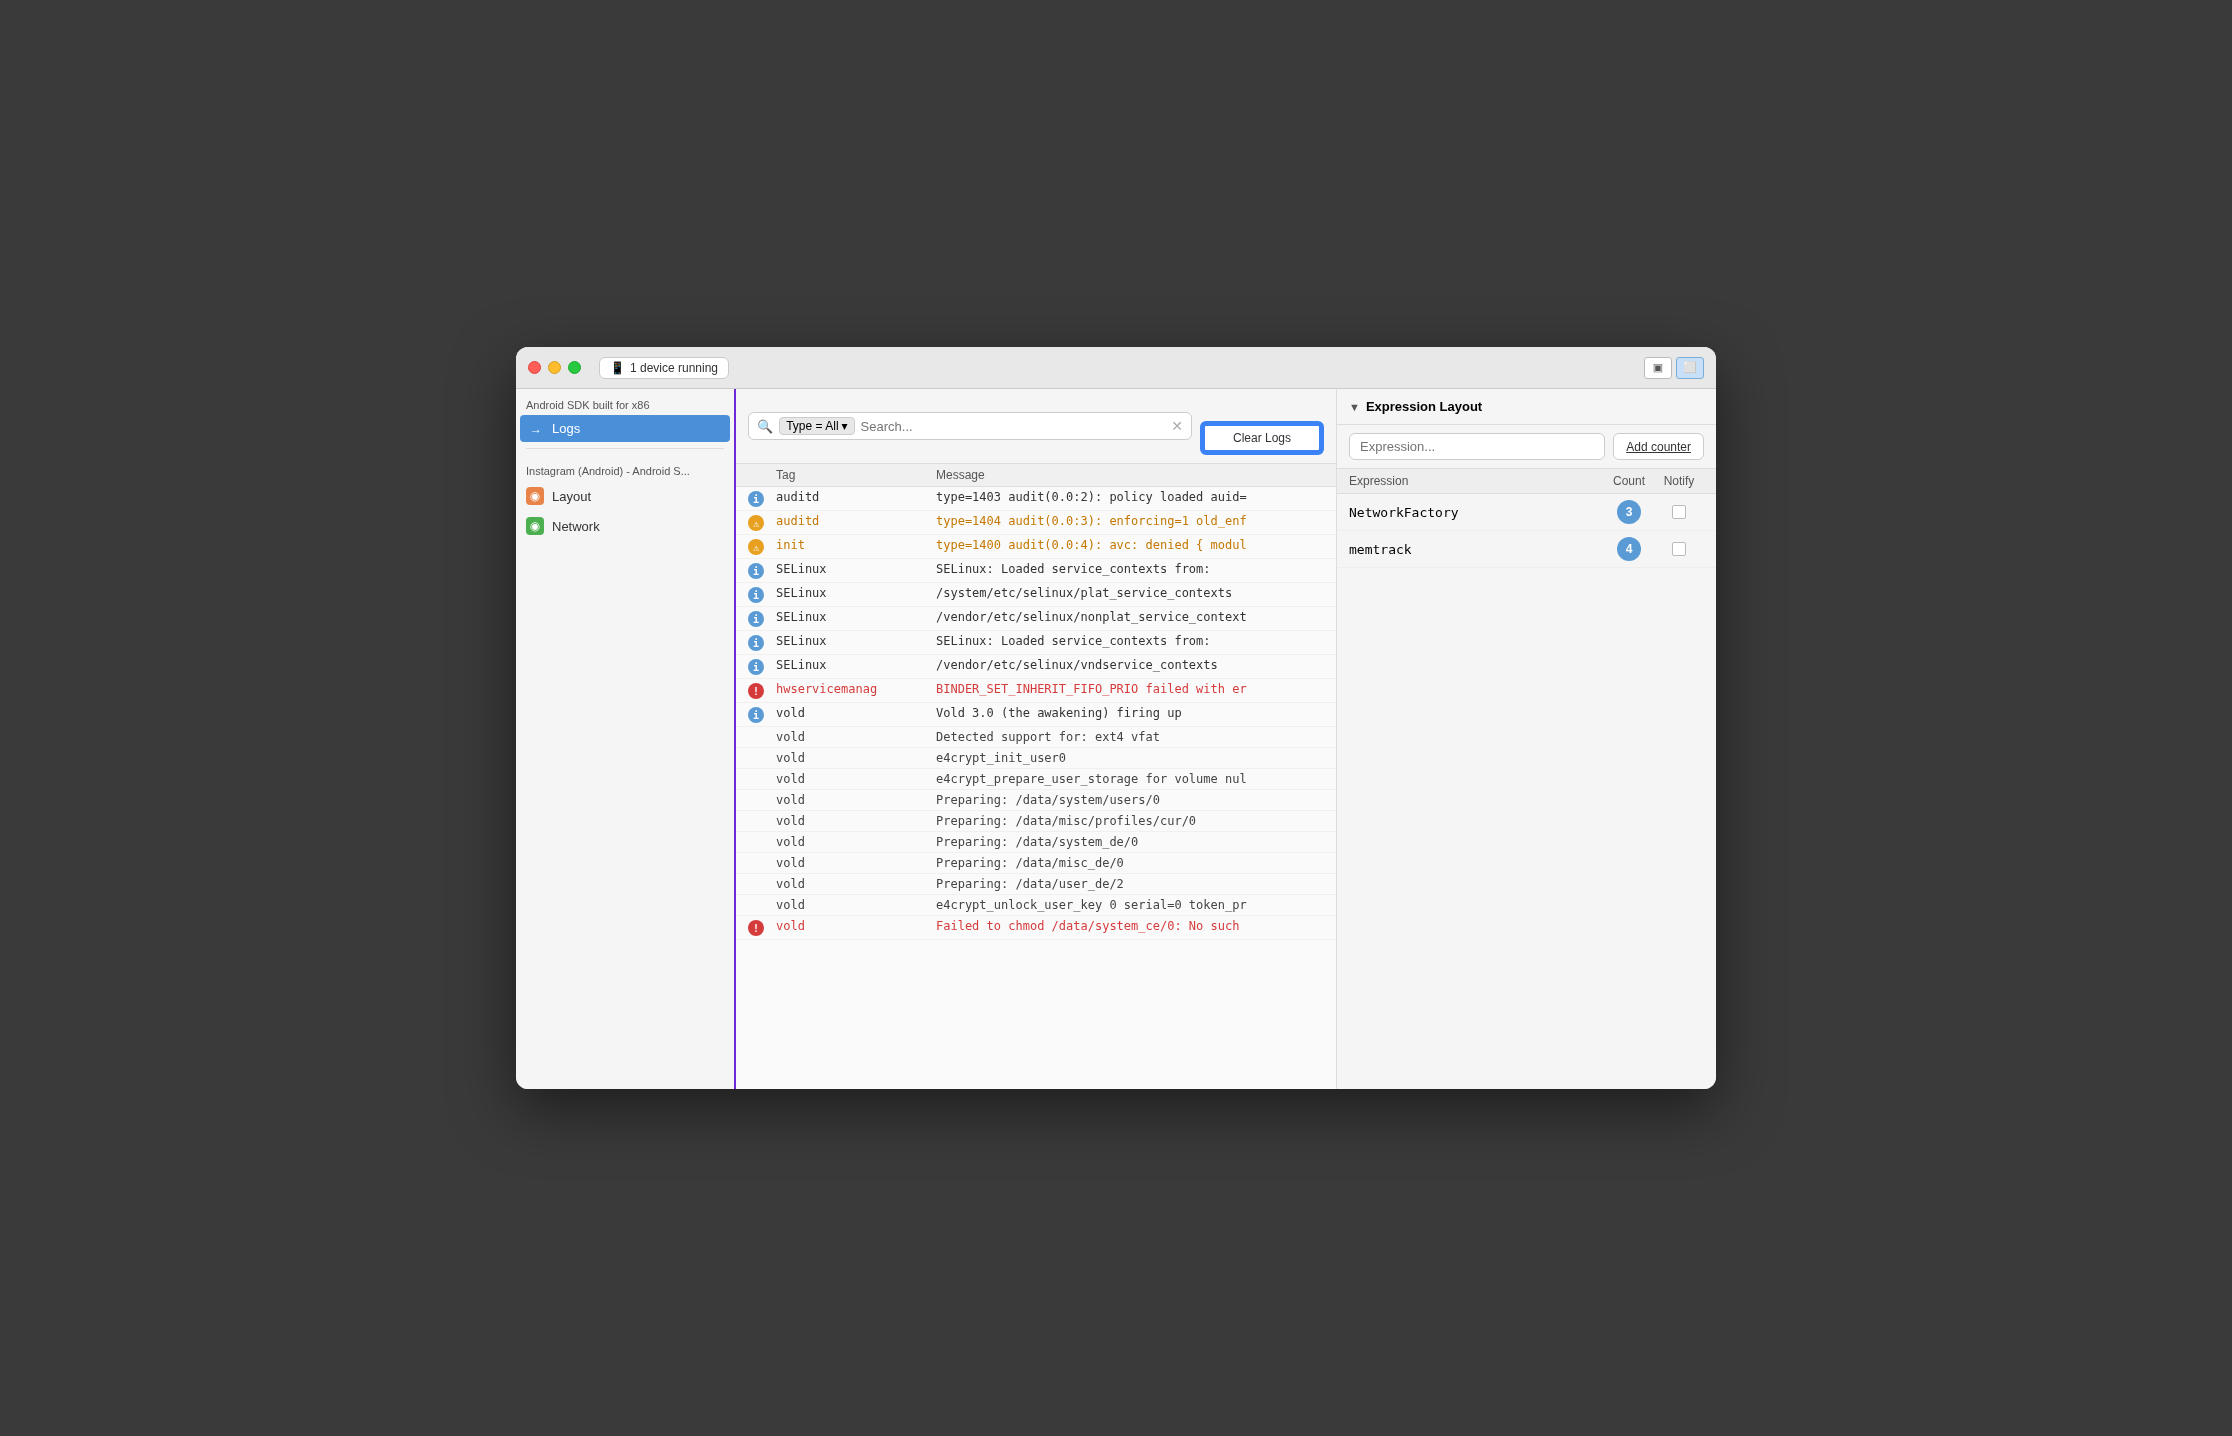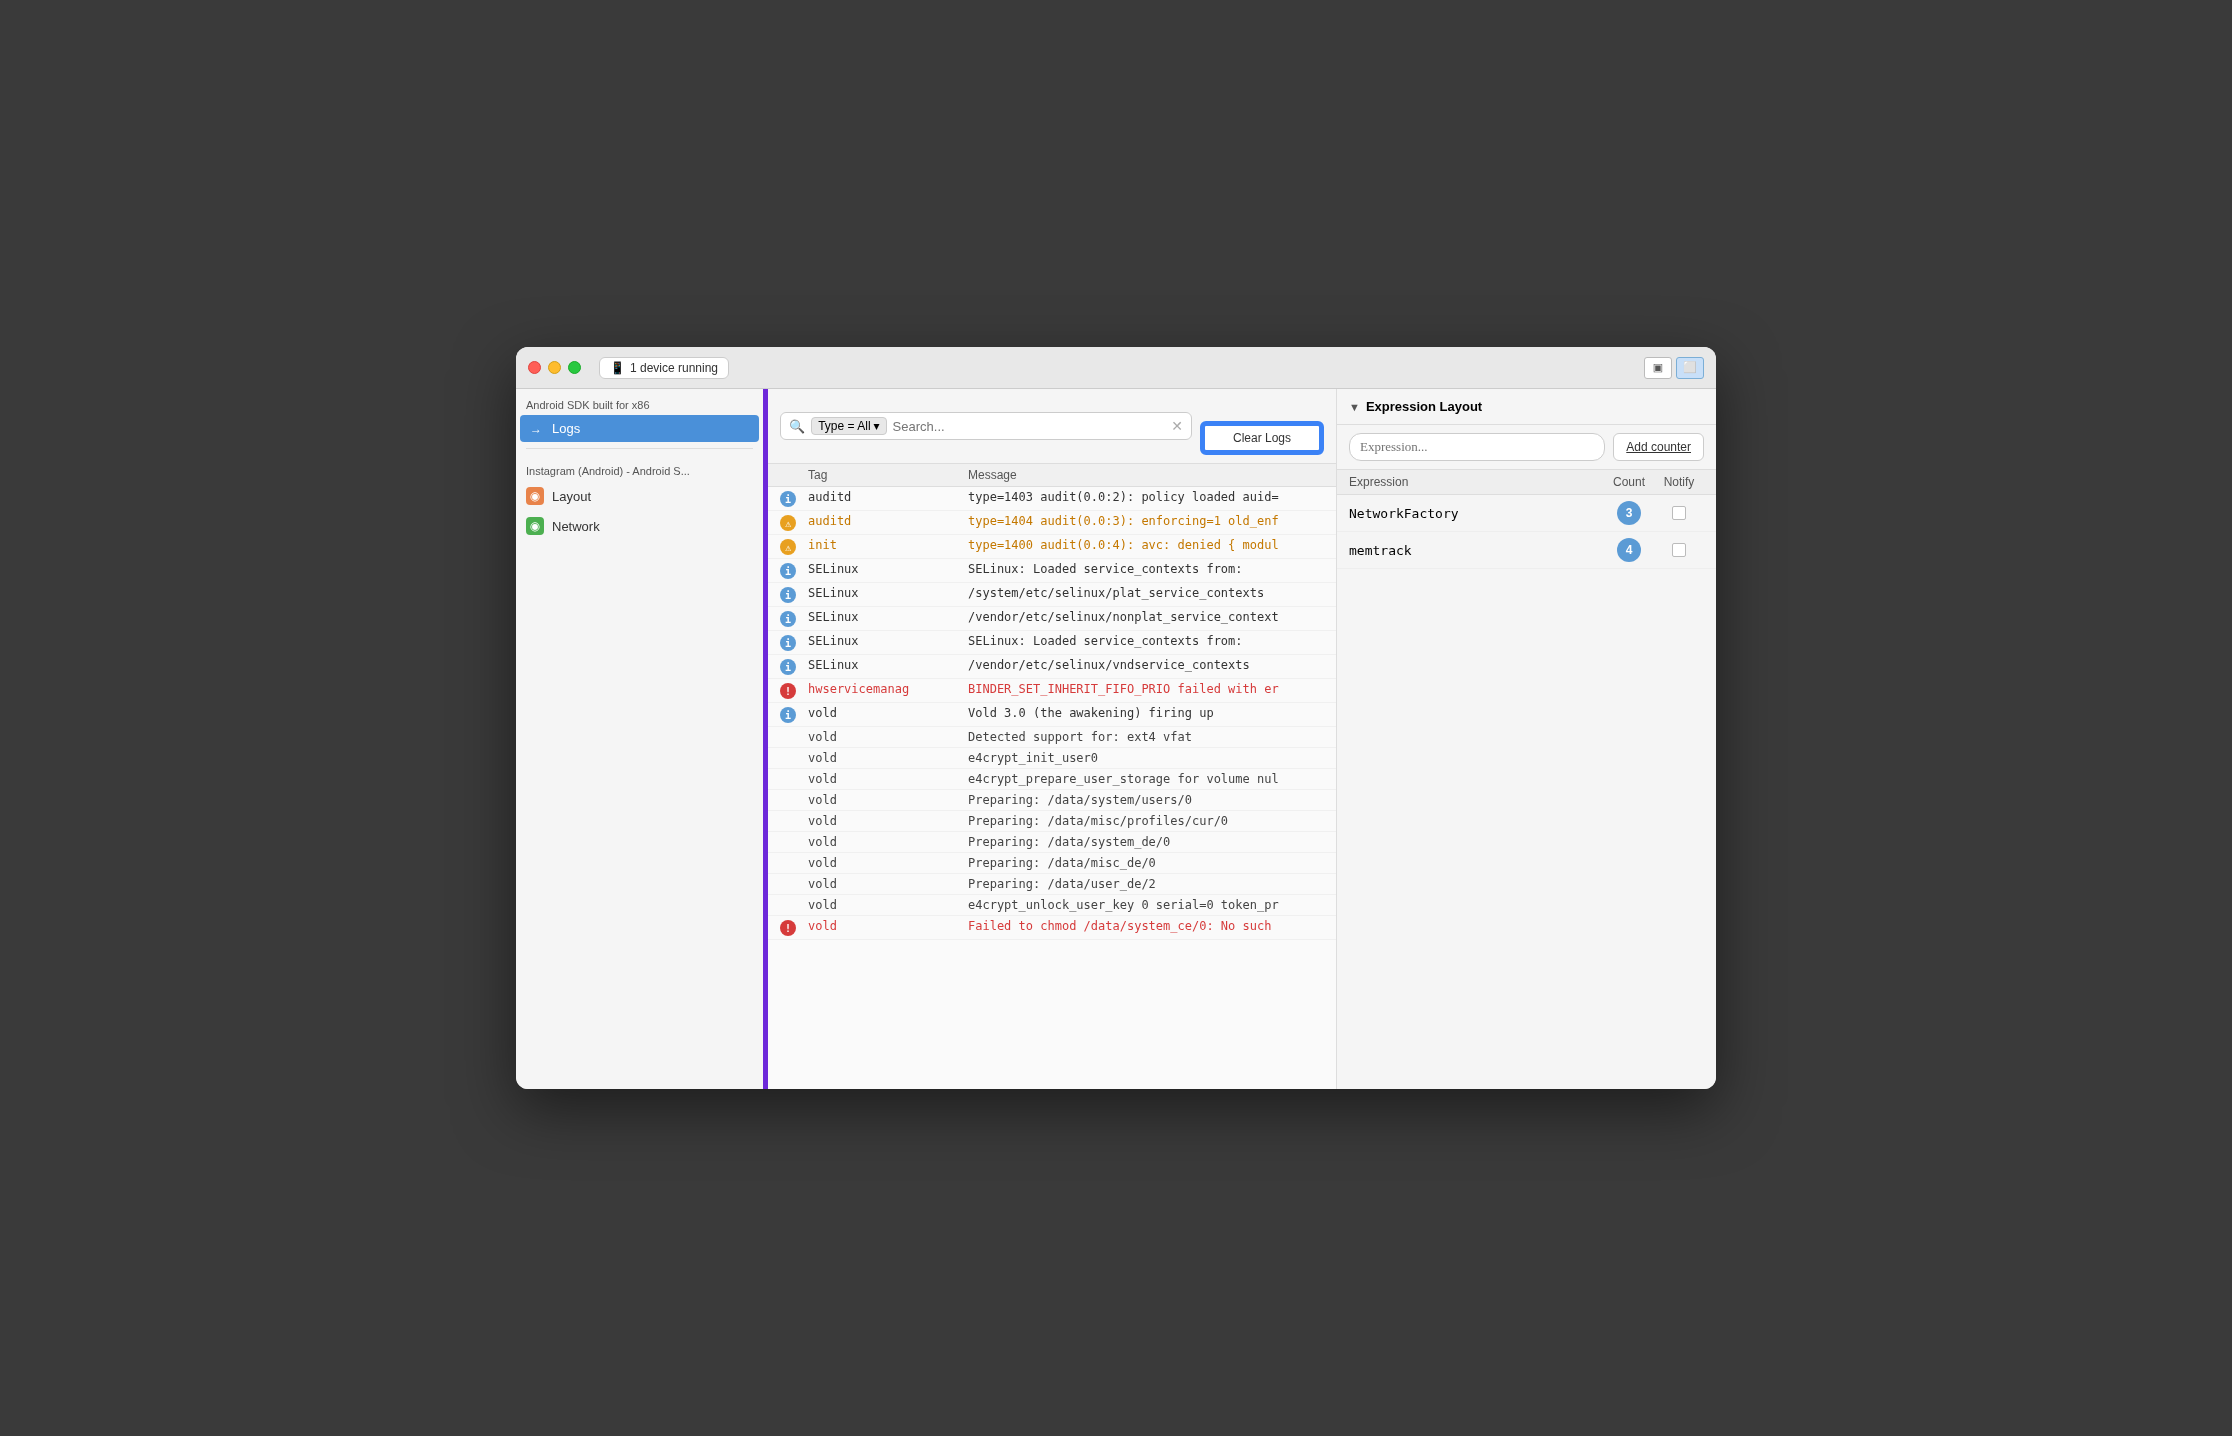--- a/index.html
+++ b/index.html
@@ -71,23 +71,23 @@
       font-size: 11px;
       color: #555;
     }
     
     .main-content {
       display: flex;
       height: 700px;
     }
     
     .sidebar {
-      width: 252px;
+      width: 220px;
       background: #f5f5f5;
-      border-right: 5px solid #6d28d9;
+      border-right: 2px solid #6d28d9;
       flex-shrink: 0;
     }
     .sidebar-section-title {
       font-size: 11px;
       color: #555;
       padding: 10px 10px 4px 10px;
       font-weight: 500;
     }
     .sidebar-item {
       display: flex;
@@ -255,27 +255,26 @@
     .expression-triangle { color: #555; font-size: 11px; }
     .expression-add-row {
       display: flex;
       padding: 8px 12px;
       gap: 8px;
       border-bottom: 1px solid #ddd;
     }
     .expression-input {
       flex: 1;
       border: 1px solid #ccc;
-      border-radius: 12px;
+      border-radius: 6px;
       padding: 5px 10px;
       font-size: 13px;
       background: white;
       outline: none;
       color: #999;
-      font-family: Liberation Serif, serif;
     }
     .add-counter-btn {
       background: white;
       border: 1px solid #ccc;
       border-radius: 6px;
       padding: 5px 12px;
       font-size: 12px;
       cursor: pointer;
       color: #333;
       white-space: nowrap;

